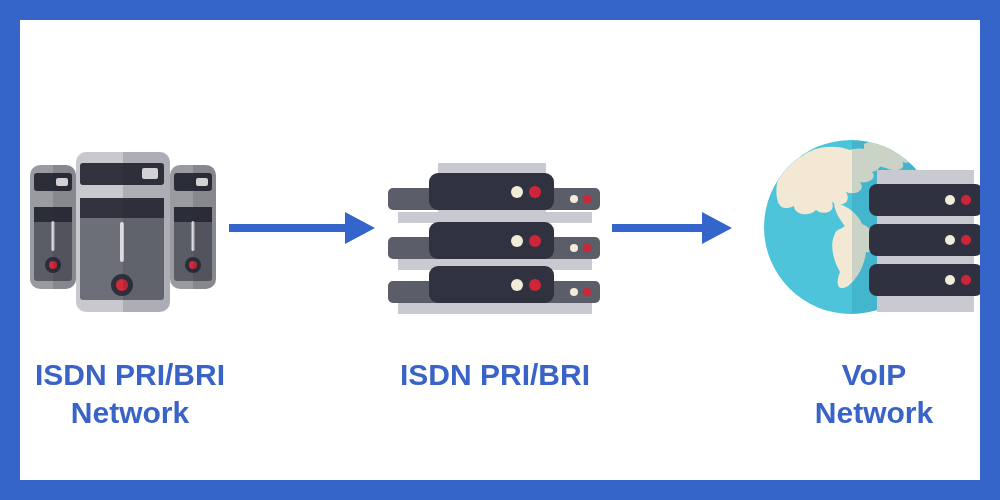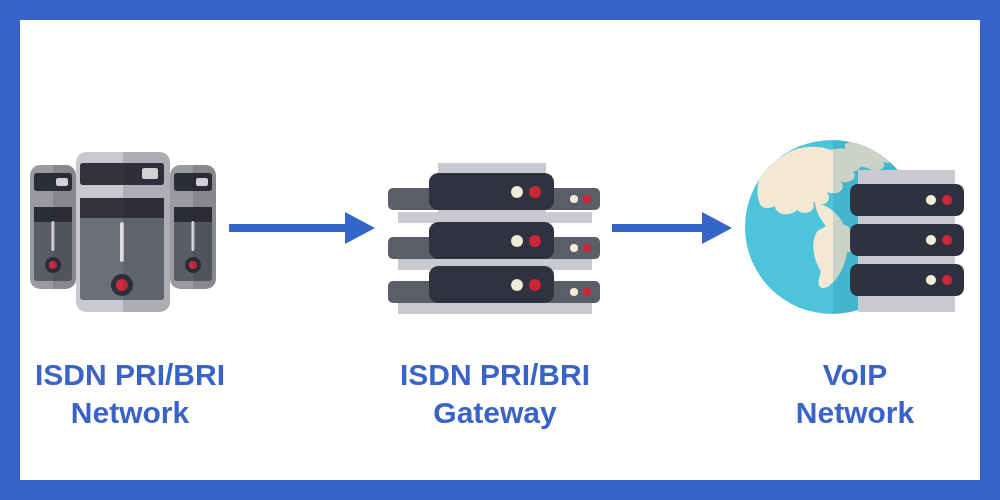--- a/index.html
+++ b/index.html
@@ -161,30 +161,29 @@
         <div class="led cream"></div>
         <div class="led red"></div>
       </div>
       <div class="rk-bar" style="top:106px;">
         <div class="led cream"></div>
         <div class="led red"></div>
       </div>
     </div>
     <div class="label">
       <div>ISDN PRI/BRI</div>
-      <div>Gateway</div>
     </div>
   </div>
 
   <div class="arrow arrow2">
     <div class="shaft"></div>
     <div class="head"></div>
   </div>
 
-  <div class="node" style="left:745px;top:140px;width:220px;height:310px;">
+  <div class="node" style="left:764px;top:140px;width:220px;height:310px;">
     <div>
       <svg class="globe" viewBox="0 0 174 174">
         <defs>
             <clipPath id="gc">
               <circle cx="87" cy="87" r="87"></circle>
             </clipPath>
           </defs>
         <g clip-path="url(#gc)">
           <rect width="174" height="174" fill="#4EC4DB"></rect>
           <path fill="#F2E8D3" d="M14 62 C8 40 20 22 38 16 C50 6 72 4 86 10 C98 6 112 10 110 18 C120 20 118 30 108 32 C114 38 104 44 96 42 C102 50 92 56 82 52 C88 62 78 68 68 62 C72 72 60 76 52 70 C44 78 30 74 30 66 C22 70 16 68 14 62 Z"></path>

